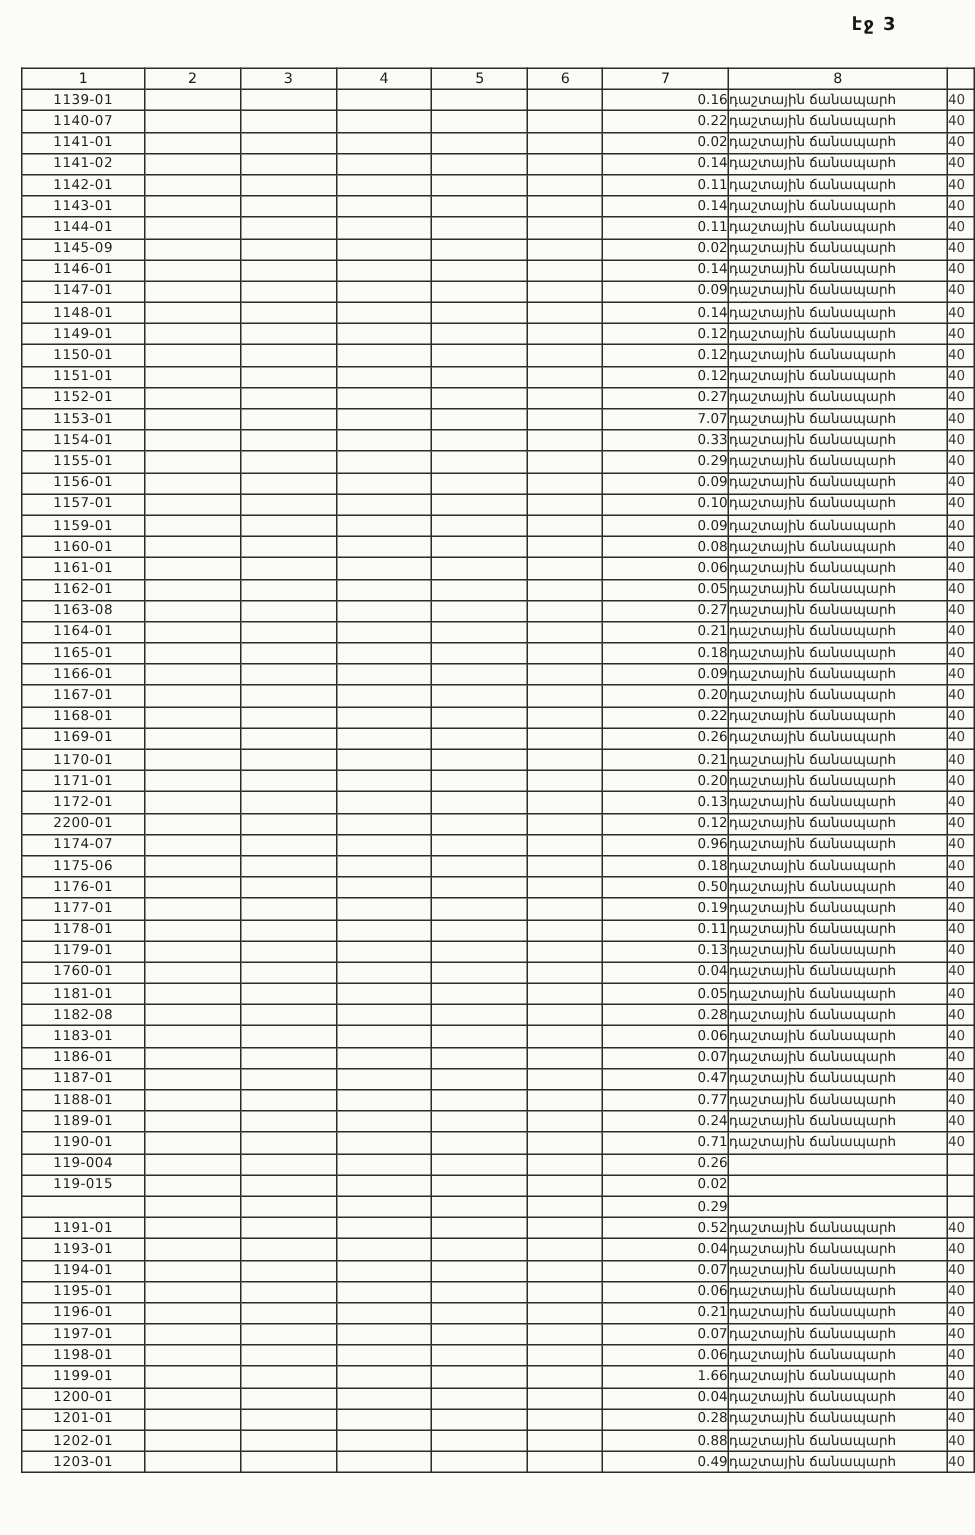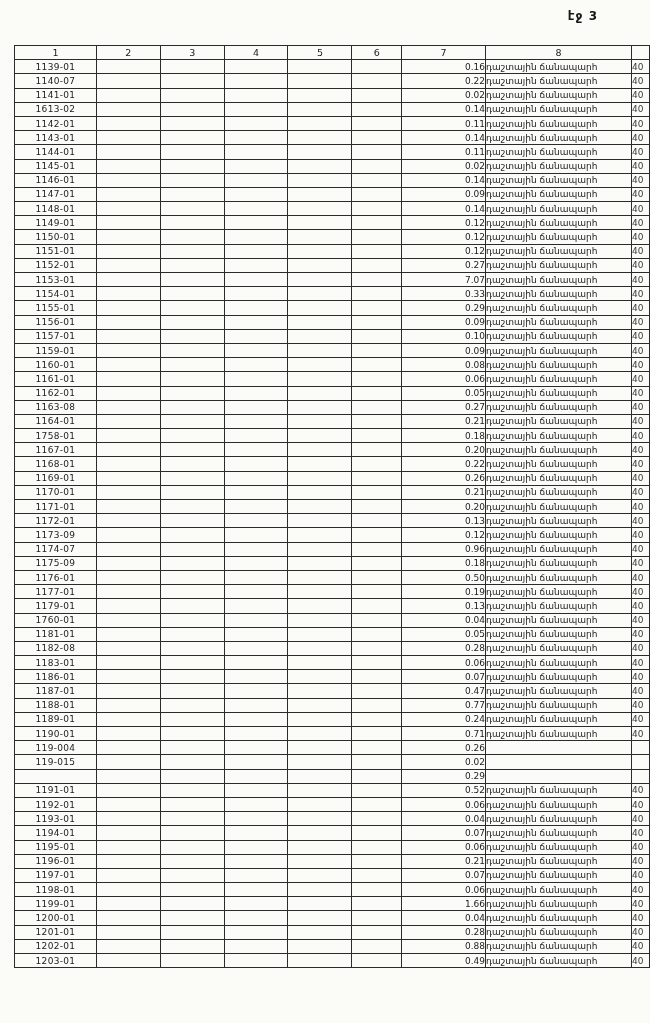--- a/index.html
+++ b/index.html
@@ -120,21 +120,21 @@
           <td class="c2"></td>
           <td class="c3"></td>
           <td class="c4"></td>
           <td class="c5"></td>
           <td class="c6"></td>
           <td class="c7">0.02</td>
           <td class="c8">դաշտային ճանապարհ</td>
           <td class="margin-cell">40</td>
         </tr>
         <tr>
-          <td class="c1">1613-02</td>
+          <td class="c1">1141-02</td>
           <td class="c2"></td>
           <td class="c3"></td>
           <td class="c4"></td>
           <td class="c5"></td>
           <td class="c6"></td>
           <td class="c7">0.14</td>
           <td class="c8">դաշտային ճանապարհ</td>
           <td class="margin-cell">40</td>
         </tr>
         <tr>
@@ -164,21 +164,21 @@
           <td class="c2"></td>
           <td class="c3"></td>
           <td class="c4"></td>
           <td class="c5"></td>
           <td class="c6"></td>
           <td class="c7">0.11</td>
           <td class="c8">դաշտային ճանապարհ</td>
           <td class="margin-cell">40</td>
         </tr>
         <tr>
-          <td class="c1">1145-01</td>
+          <td class="c1">1145-09</td>
           <td class="c2"></td>
           <td class="c3"></td>
           <td class="c4"></td>
           <td class="c5"></td>
           <td class="c6"></td>
           <td class="c7">0.02</td>
           <td class="c8">դաշտային ճանապարհ</td>
           <td class="margin-cell">40</td>
         </tr>
         <tr>
@@ -373,31 +373,42 @@
           <td class="c2"></td>
           <td class="c3"></td>
           <td class="c4"></td>
           <td class="c5"></td>
           <td class="c6"></td>
           <td class="c7">0.21</td>
           <td class="c8">դաշտային ճանապարհ</td>
           <td class="margin-cell">40</td>
         </tr>
         <tr>
-          <td class="c1">1758-01</td>
+          <td class="c1">1165-01</td>
           <td class="c2"></td>
           <td class="c3"></td>
           <td class="c4"></td>
           <td class="c5"></td>
           <td class="c6"></td>
           <td class="c7">0.18</td>
           <td class="c8">դաշտային ճանապարհ</td>
           <td class="margin-cell">40</td>
         </tr>
         <tr>
+          <td class="c1">1166-01</td>
+          <td class="c2"></td>
+          <td class="c3"></td>
+          <td class="c4"></td>
+          <td class="c5"></td>
+          <td class="c6"></td>
+          <td class="c7">0.09</td>
+          <td class="c8">դաշտային ճանապարհ</td>
+          <td class="margin-cell">40</td>
+        </tr>
+        <tr>
           <td class="c1">1167-01</td>
           <td class="c2"></td>
           <td class="c3"></td>
           <td class="c4"></td>
           <td class="c5"></td>
           <td class="c6"></td>
           <td class="c7">0.20</td>
           <td class="c8">դաշտային ճանապարհ</td>
           <td class="margin-cell">40</td>
         </tr>
@@ -450,21 +461,21 @@
           <td class="c2"></td>
           <td class="c3"></td>
           <td class="c4"></td>
           <td class="c5"></td>
           <td class="c6"></td>
           <td class="c7">0.13</td>
           <td class="c8">դաշտային ճանապարհ</td>
           <td class="margin-cell">40</td>
         </tr>
         <tr>
-          <td class="c1">1173-09</td>
+          <td class="c1">2200-01</td>
           <td class="c2"></td>
           <td class="c3"></td>
           <td class="c4"></td>
           <td class="c5"></td>
           <td class="c6"></td>
           <td class="c7">0.12</td>
           <td class="c8">դաշտային ճանապարհ</td>
           <td class="margin-cell">40</td>
         </tr>
         <tr>
@@ -472,21 +483,21 @@
           <td class="c2"></td>
           <td class="c3"></td>
           <td class="c4"></td>
           <td class="c5"></td>
           <td class="c6"></td>
           <td class="c7">0.96</td>
           <td class="c8">դաշտային ճանապարհ</td>
           <td class="margin-cell">40</td>
         </tr>
         <tr>
-          <td class="c1">1175-09</td>
+          <td class="c1">1175-06</td>
           <td class="c2"></td>
           <td class="c3"></td>
           <td class="c4"></td>
           <td class="c5"></td>
           <td class="c6"></td>
           <td class="c7">0.18</td>
           <td class="c8">դաշտային ճանապարհ</td>
           <td class="margin-cell">40</td>
         </tr>
         <tr>
@@ -501,20 +512,31 @@
           <td class="margin-cell">40</td>
         </tr>
         <tr>
           <td class="c1">1177-01</td>
           <td class="c2"></td>
           <td class="c3"></td>
           <td class="c4"></td>
           <td class="c5"></td>
           <td class="c6"></td>
           <td class="c7">0.19</td>
+          <td class="c8">դաշտային ճանապարհ</td>
+          <td class="margin-cell">40</td>
+        </tr>
+        <tr>
+          <td class="c1">1178-01</td>
+          <td class="c2"></td>
+          <td class="c3"></td>
+          <td class="c4"></td>
+          <td class="c5"></td>
+          <td class="c6"></td>
+          <td class="c7">0.11</td>
           <td class="c8">դաշտային ճանապարհ</td>
           <td class="margin-cell">40</td>
         </tr>
         <tr>
           <td class="c1">1179-01</td>
           <td class="c2"></td>
           <td class="c3"></td>
           <td class="c4"></td>
           <td class="c5"></td>
           <td class="c6"></td>
@@ -655,31 +677,20 @@
           <td class="margin-cell"></td>
         </tr>
         <tr>
           <td class="c1">1191-01</td>
           <td class="c2"></td>
           <td class="c3"></td>
           <td class="c4"></td>
           <td class="c5"></td>
           <td class="c6"></td>
           <td class="c7">0.52</td>
-          <td class="c8">դաշտային ճանապարհ</td>
-          <td class="margin-cell">40</td>
-        </tr>
-        <tr>
-          <td class="c1">1192-01</td>
-          <td class="c2"></td>
-          <td class="c3"></td>
-          <td class="c4"></td>
-          <td class="c5"></td>
-          <td class="c6"></td>
-          <td class="c7">0.06</td>
           <td class="c8">դաշտային ճանապարհ</td>
           <td class="margin-cell">40</td>
         </tr>
         <tr>
           <td class="c1">1193-01</td>
           <td class="c2"></td>
           <td class="c3"></td>
           <td class="c4"></td>
           <td class="c5"></td>
           <td class="c6"></td>

